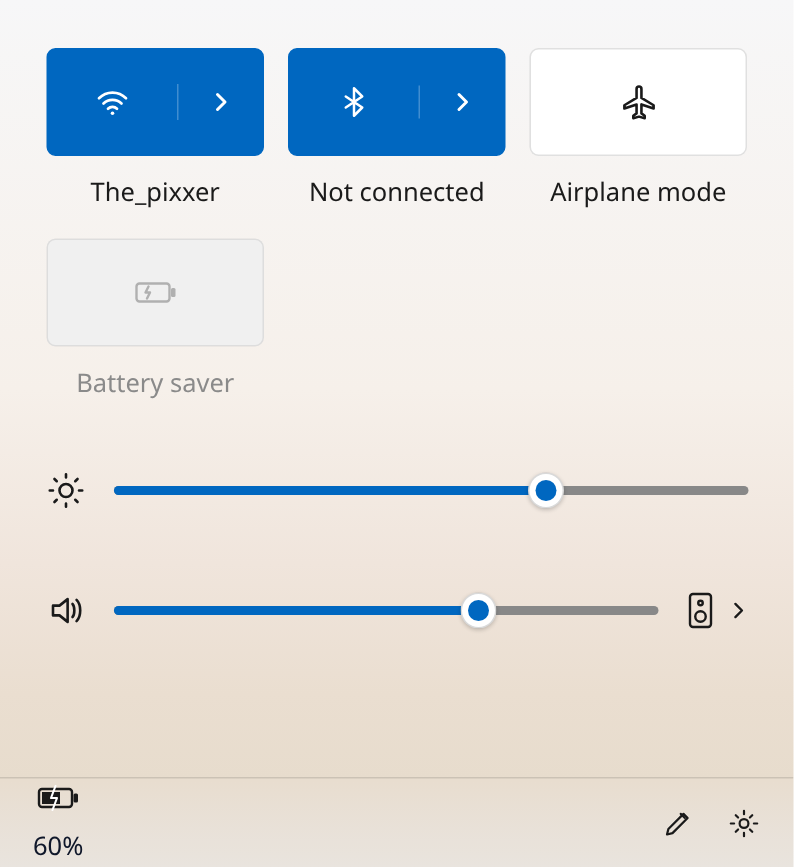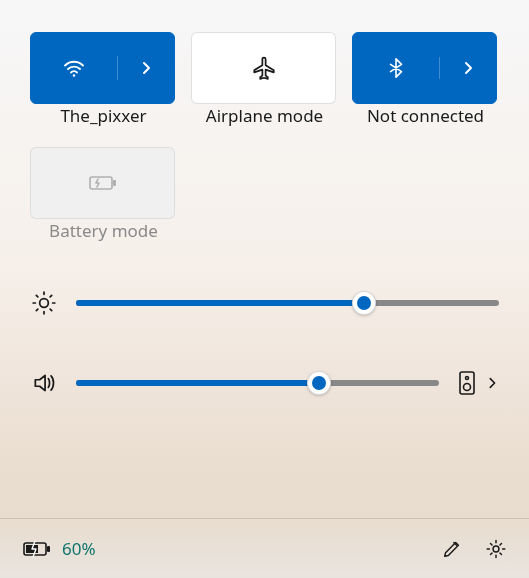--- a/index.html
+++ b/index.html
@@ -15,20 +15,22 @@
     padding: 32px 30px 0 30px;
   }
   .tile-grid {
     display: grid;
     grid-template-columns: repeat(3, 1fr);
     gap: 20px 14px;
   }
   .tile-wrap {
     display: flex;
     flex-direction: column;
+    align-items: center;
+    gap: 12px;
   }
   .tile {
     width: 145px;
     height: 72px;
     border-radius: 6px;
     background: #ffffff;
     border: 1px solid rgba(0,0,0,0.12);
     display: flex;
     align-items: center;
     justify-content: center;
@@ -138,21 +140,22 @@
     display: flex;
     align-items: center;
     justify-content: space-between;
     padding: 0 22px;
     background: rgba(255,255,255,0.05);
   }
   .battery-block {
     display: flex;
     align-items: center;
     gap: 10px;
-    color: #0f766e;
+    color: #0f172a;
+    flex-direction: column;
   }
   .battery-block .pct { font-size: 17px; }
   .bottom-actions { display: flex; align-items: center; gap: 22px; }
   .icon-btn { cursor: pointer; display: flex; align-items: center; justify-content: center; }
   svg { display: block; }
 </style>
 </head>
 <body>
 
 <div class="panel">
@@ -176,61 +179,61 @@
             <svg width="16" height="16" viewBox="0 0 16 16" fill="none" stroke="white" stroke-width="2" stroke-linecap="round" stroke-linejoin="round">
               <path d="M6 3l5 5-5 5"></path>
             </svg>
           </span>
         </div>
       </div>
       <div class="tile-label">The_pixxer</div>
     </div>
 
     <div class="tile-wrap">
-      <div class="tile">
-        <span>
-          <svg width="26" height="26" viewBox="0 0 24 24" fill="none" stroke="#1a1a1a" stroke-width="1.6" stroke-linecap="round" stroke-linejoin="round">
-            <path d="M10.5 13.5L3 16v-2l7.5-4.5V4a1.5 1.5 0 113 0v5.5L21 14v2l-7.5-2.5V19l2 1.5V22l-3.5-1-3.5 1v-1.5l2-1.5v-5.5z"></path>
-          </svg>
-        </span>
-      </div>
-      <div class="tile-label">Airplane mode</div>
-    </div>
-
-    <div class="tile-wrap">
       <div class="tile active split">
         <div class="half icon-btn">
           <span>
             <svg width="22" height="22" viewBox="0 0 24 24" fill="none" stroke="white" stroke-width="1.8" stroke-linecap="round" stroke-linejoin="round">
               <path d="M12 2v20l6-6-12-8m0 8l12-8-6-6"></path>
             </svg>
           </span>
         </div>
         <div class="half icon-btn">
           <span>
             <svg width="16" height="16" viewBox="0 0 16 16" fill="none" stroke="white" stroke-width="2" stroke-linecap="round" stroke-linejoin="round">
               <path d="M6 3l5 5-5 5"></path>
             </svg>
           </span>
         </div>
       </div>
       <div class="tile-label">Not connected</div>
     </div>
 
     <div class="tile-wrap">
+      <div class="tile">
+        <span>
+          <svg width="26" height="26" viewBox="0 0 24 24" fill="none" stroke="#1a1a1a" stroke-width="1.6" stroke-linecap="round" stroke-linejoin="round">
+            <path d="M10.5 13.5L3 16v-2l7.5-4.5V4a1.5 1.5 0 113 0v5.5L21 14v2l-7.5-2.5V19l2 1.5V22l-3.5-1-3.5 1v-1.5l2-1.5v-5.5z"></path>
+          </svg>
+        </span>
+      </div>
+      <div class="tile-label">Airplane mode</div>
+    </div>
+
+    <div class="tile-wrap">
       <div class="tile disabled">
         <span>
           <svg width="30" height="22" viewBox="0 0 30 22" fill="none" stroke="#b0b0b0" stroke-width="1.6" stroke-linecap="round" stroke-linejoin="round">
             <rect x="2" y="5" width="22" height="12" rx="2"></rect>
             <rect x="25" y="8" width="3" height="6" rx="1" fill="#b0b0b0" stroke="none"></rect>
             <path d="M10 7l-2 4h3l-2 4" stroke="#b0b0b0"></path>
           </svg>
         </span>
       </div>
-      <div class="tile-label disabled">Battery mode</div>
+      <div class="tile-label disabled">Battery saver</div>
     </div>
 
 
 
   </div>
 
   <div class="sliders">
 
     <div class="slider-row">
       <div class="icon">

